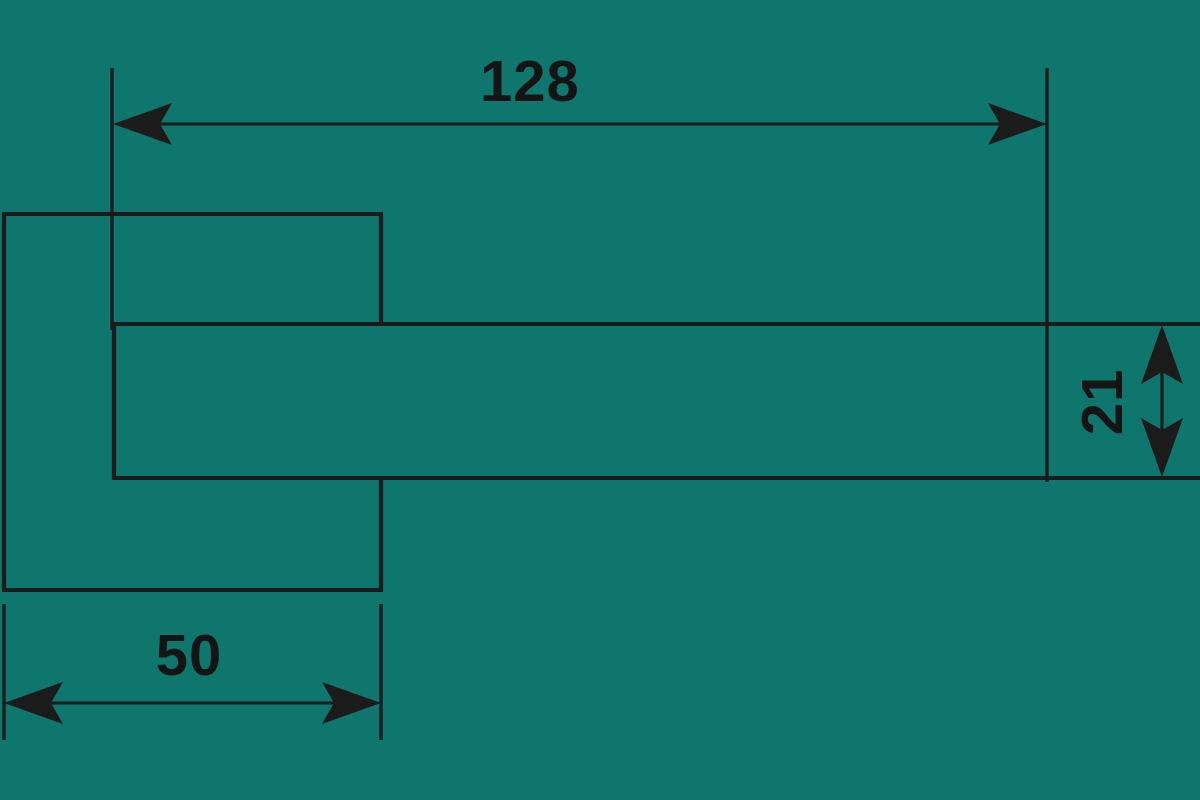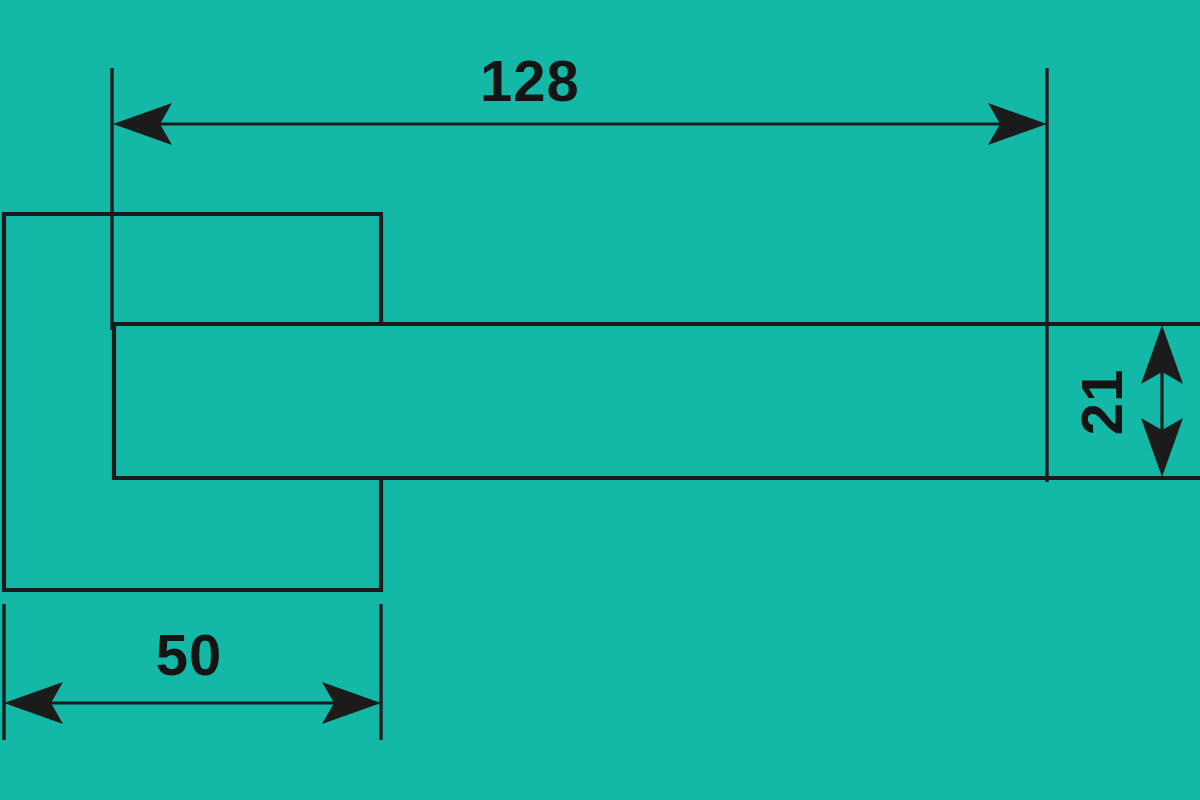--- a/index.html
+++ b/index.html
@@ -8,21 +8,21 @@
     padding: 0;
     background: #ffffff;
   }
   body {
     font-family: "Liberation Sans", sans-serif;
   }
   #drawing-root {
     position: relative;
     width: 1200px;
     height: 800px;
-    background: #14b8a6;
+    background: #0f766e;
     overflow: hidden;
   }
   #drawing-svg {
     display: block;
     width: 1200px;
     height: 800px;
   }
   .obj-line {
     stroke: #1b1b1b;
     stroke-width: 4.2;

